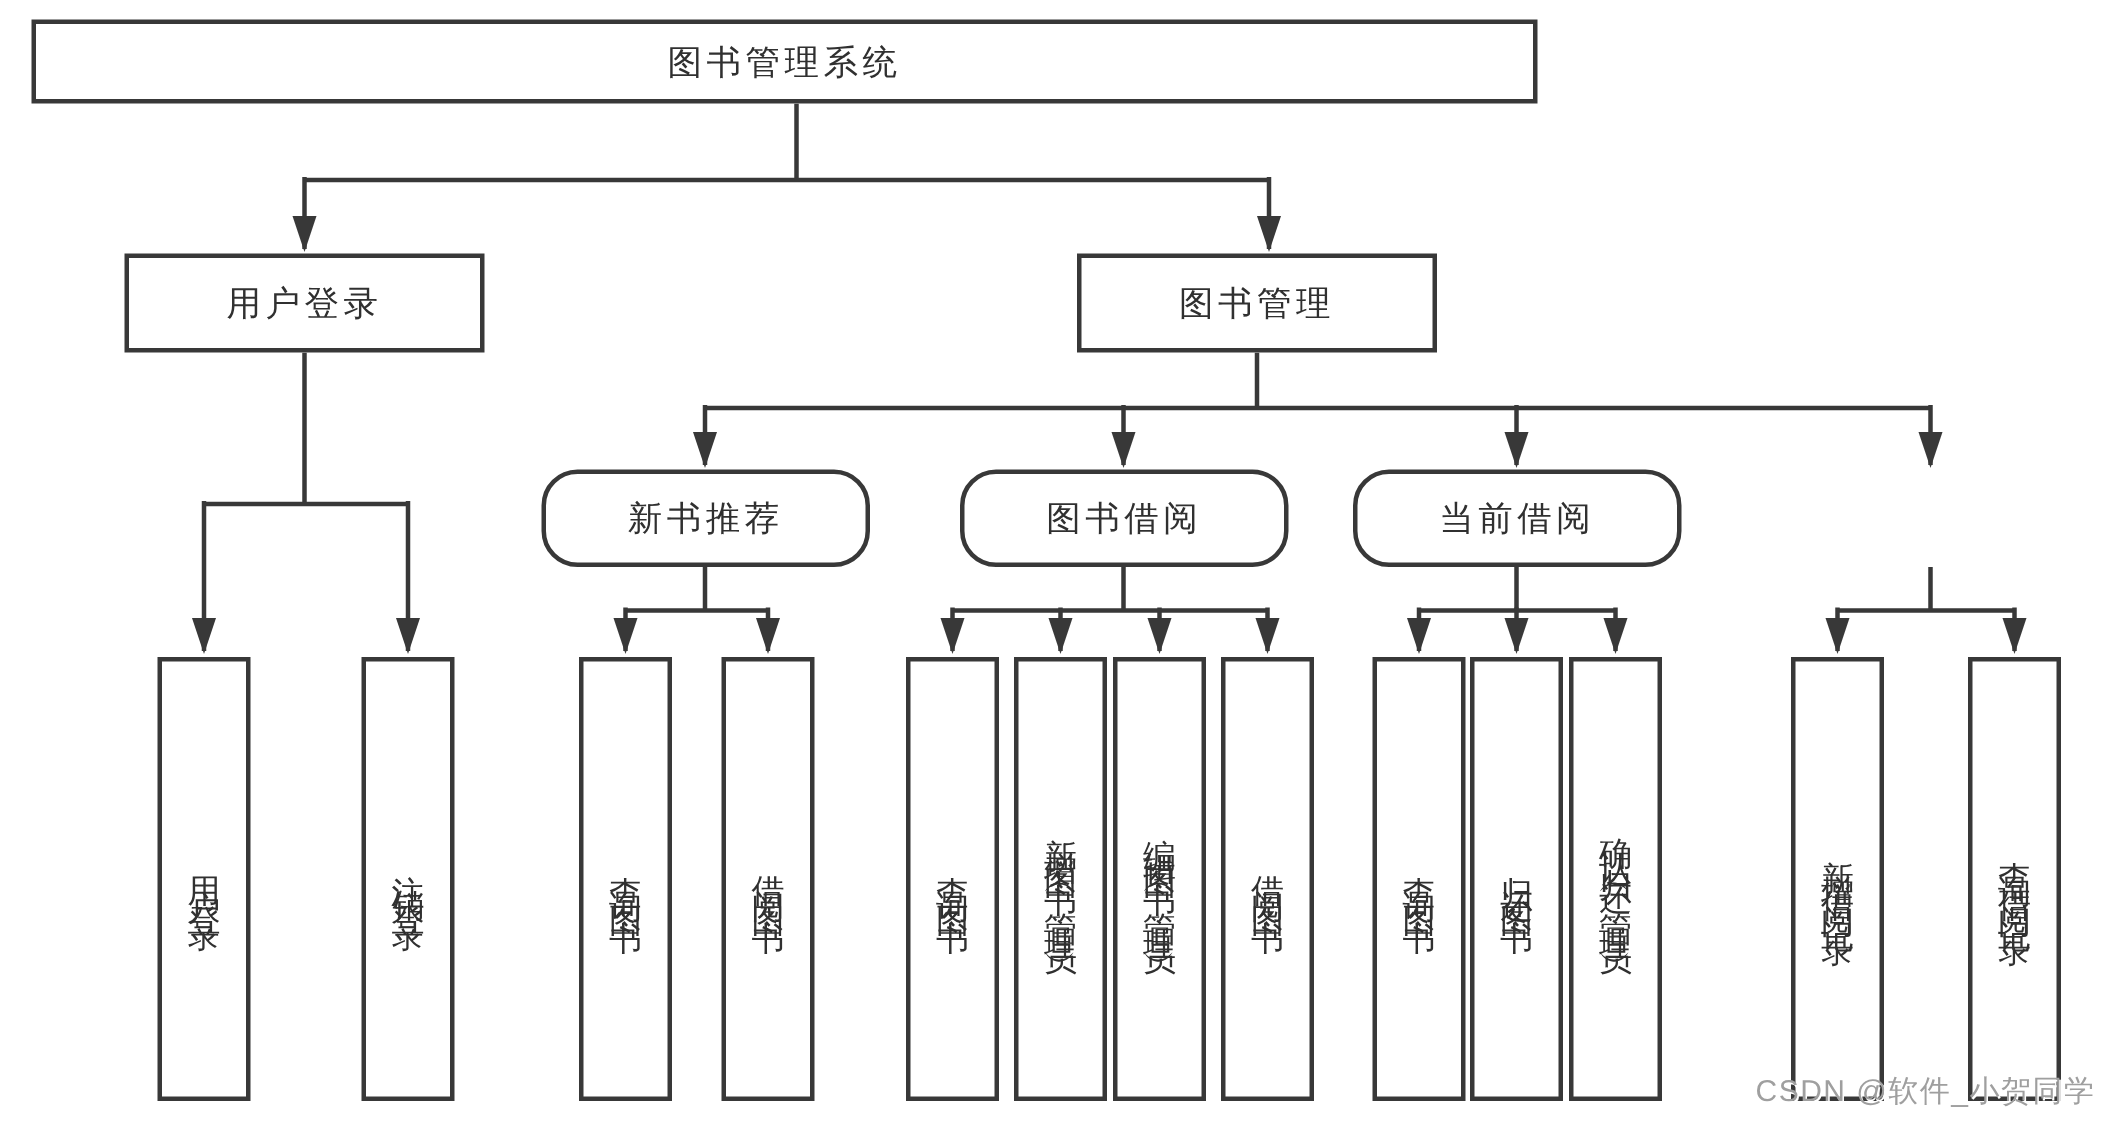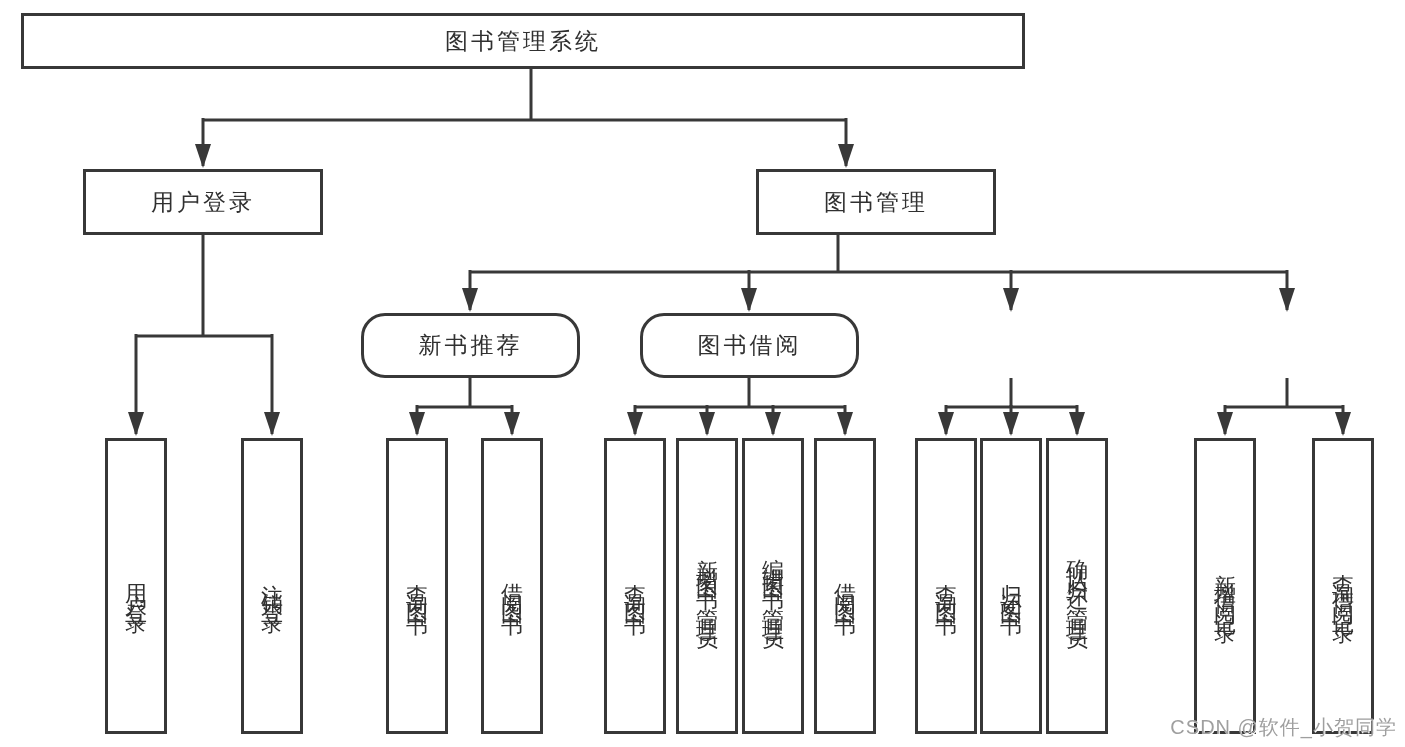--- a/index.html
+++ b/index.html
@@ -69,24 +69,25 @@
       <line x1="1011" y1="405" x2="1011" y2="434"></line>
       <line x1="1077" y1="405" x2="1077" y2="434"></line>
       <line x1="1225" y1="405" x2="1225" y2="434"></line>
       <line x1="1343" y1="405" x2="1343" y2="434"></line>
     </g>
   </svg>
 
   <div class="box root">图书管理系统</div>
 
   <div class="box l2" style="left:83px">用户登录</div>
-  <div class="box l2" style="left:756px">图书管理</div>
+  <div class="box l2" style="left:718px">图书管理</div>
 
   <div class="box l3" style="left:361px">新书推荐</div>
   <div class="box l3" style="left:640px">图书借阅</div>
+  <div class="box l3" style="left:902px">当前借阅</div>
 
   <div class="box leaf" style="left:105px">
     <span class="vtext">用户登录</span>
   </div>
   <div class="box leaf" style="left:241px">
     <span class="vtext">注销登录</span>
   </div>
 
   <div class="box leaf" style="left:386px">
     <span class="vtext">查询图书</span>

